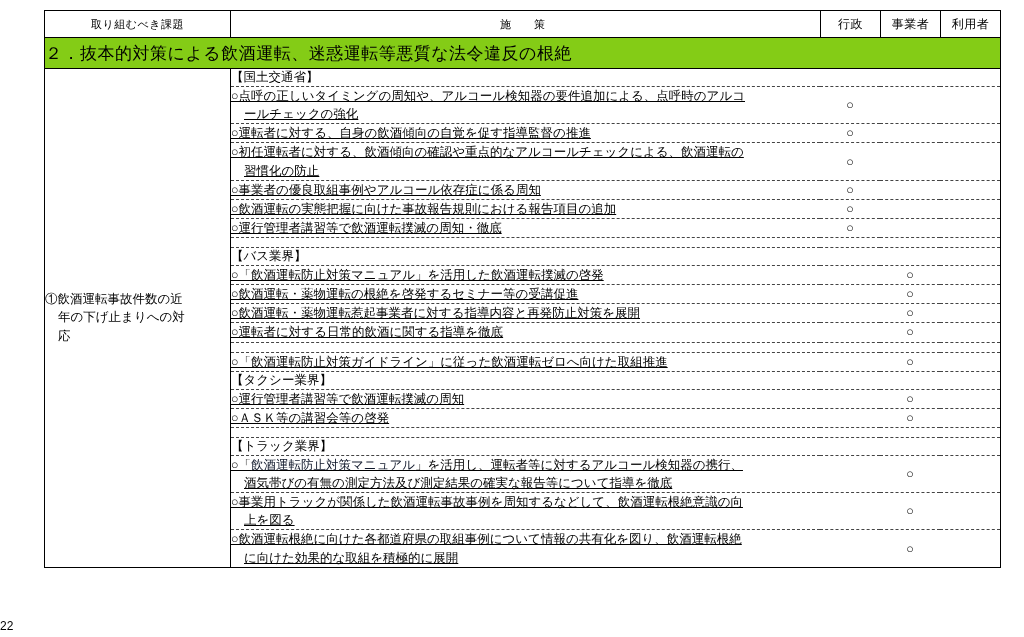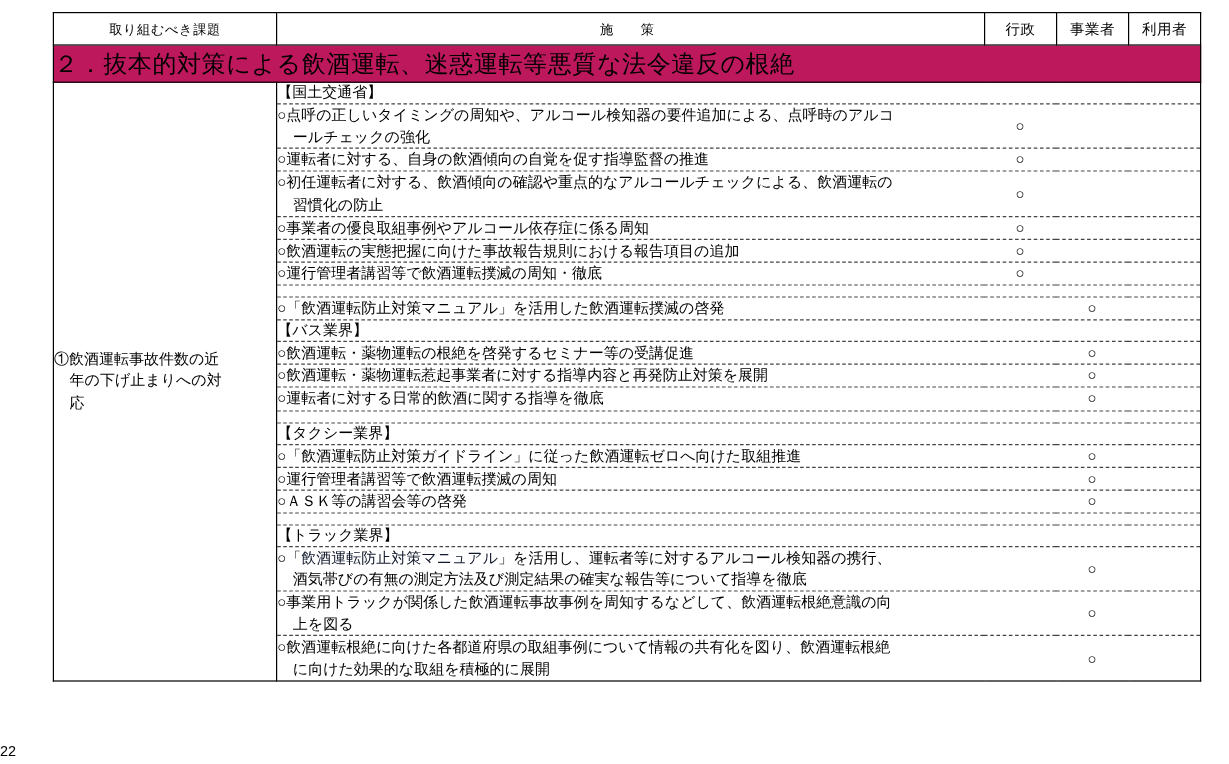--- a/index.html
+++ b/index.html
@@ -38,22 +38,22 @@
     height: 26px;
     letter-spacing: 0.5px;
   }
   .hdr-wide {
     letter-spacing: 6px;
   }
   .hdr-small {
     font-size: 12px;
   }
   .section-band {
-    background: #be185d;
-    font-size: 20px;
+    background: #84cc16;
+    font-size: 17px;
     font-weight: bold;
     height: 30px;
     padding-left: 8px;
     letter-spacing: 0.5px;
   }
   .col-issue { width: 186px; }
   .col-measure { width: 590px; }
   .col-gyosei { width: 60px; }
   .col-jigyosha { width: 60px; }
   .col-riyosha { width: 60px; }
@@ -78,20 +78,21 @@
     vertical-align: middle;
     border: 0;
     border-bottom: 1px dashed #444;
   }
   table.inner tr:last-child td { border-bottom: 0; }
   td.m {
     font-size: 12.5px;
     line-height: 1.45;
     padding: 3px 4px 3px 5px;
     text-align: left;
+    text-decoration: underline;
   }
   td.mark {
     width: 60px;
     text-align: center;
     font-size: 12.5px;
     border-left: 1px solid #000;
   }
   .grp {
     font-size: 12.5px;
     font-weight: bold;
@@ -197,29 +198,29 @@
                 <td class="mark"></td>
               </tr>
               <tr class="blank-row">
                 <td></td>
                 <td class="mark"></td>
                 <td class="mark"></td>
                 <td class="mark"></td>
               </tr>
 
               <tr>
+                <td class="grp">【バス業界】</td>
+                <td class="mark"></td>
+                <td class="mark"></td>
+                <td class="mark"></td>
+              </tr>
+              <tr>
                 <td class="m">○「飲酒運転防止対策マニュアル」を活用した飲酒運転撲滅の啓発</td>
                 <td class="mark"></td>
                 <td class="mark">○</td>
-                <td class="mark"></td>
-              </tr>
-              <tr>
-                <td class="grp">【バス業界】</td>
-                <td class="mark"></td>
-                <td class="mark"></td>
                 <td class="mark"></td>
               </tr>
               <tr>
                 <td class="m">○飲酒運転・薬物運転の根絶を啓発するセミナー等の受講促進</td>
                 <td class="mark"></td>
                 <td class="mark">○</td>
                 <td class="mark"></td>
               </tr>
               <tr>
                 <td class="m">○飲酒運転・薬物運転惹起事業者に対する指導内容と再発防止対策を展開</td>
@@ -234,29 +235,29 @@
                 <td class="mark"></td>
               </tr>
               <tr class="blank-row">
                 <td></td>
                 <td class="mark"></td>
                 <td class="mark"></td>
                 <td class="mark"></td>
               </tr>
 
               <tr>
+                <td class="m">○「飲酒運転防止対策ガイドライン」に従った飲酒運転ゼロへ向けた取組推進</td>
+                <td class="mark"></td>
+                <td class="mark">○</td>
+                <td class="mark"></td>
+              </tr>
+              <tr>
                 <td class="grp">【タクシー業界】</td>
                 <td class="mark"></td>
                 <td class="mark"></td>
-                <td class="mark"></td>
-              </tr>
-              <tr>
-                <td class="m">○「飲酒運転防止対策ガイドライン」に従った飲酒運転ゼロへ向けた取組推進</td>
-                <td class="mark"></td>
-                <td class="mark">○</td>
                 <td class="mark"></td>
               </tr>
               <tr>
                 <td class="m">○運行管理者講習等で飲酒運転撲滅の周知</td>
                 <td class="mark"></td>
                 <td class="mark">○</td>
                 <td class="mark"></td>
               </tr>
               <tr>
                 <td class="m">○ＡＳＫ等の講習会等の啓発</td>

